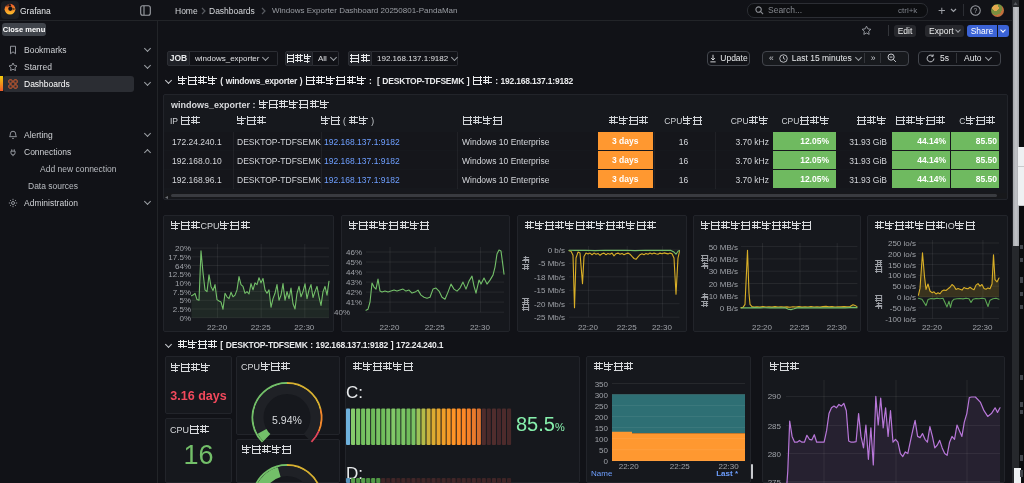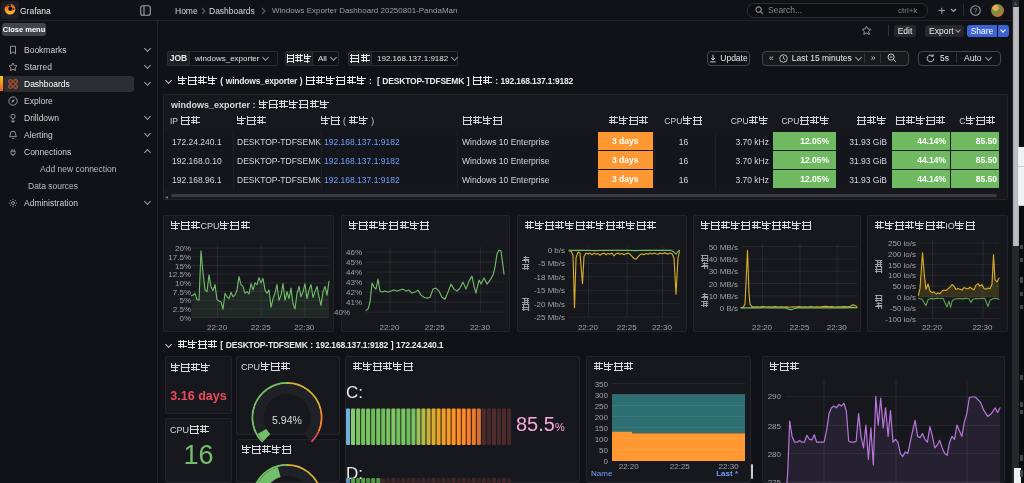--- a/index.html
+++ b/index.html
@@ -99,35 +99,20 @@
     <div style="position:absolute;left:3px;top:75.5px;width:131px;height:16px;background:#2b2d33;border-radius:3px"></div>
     <div style="position:absolute;left:0;top:76.0px;width:2.5px;height:15px;background:linear-gradient(#f2cc0c,#f15b2a)"></div>
     <div class="mitem" style="top:75.0px;color:#fff">
       <svg class="mico" viewBox="0 0 12 12">
         <rect x="1" y="1" width="4" height="4" rx="1" fill="none" stroke="#e0612f" stroke-width="1.2"></rect>
         <rect x="7" y="1" width="4" height="4" rx="1" fill="none" stroke="#e0612f" stroke-width="1.2"></rect>
         <rect x="1" y="7" width="4" height="4" rx="1" fill="none" stroke="#e0612f" stroke-width="1.2"></rect>
         <rect x="7" y="7" width="4" height="4" rx="1" fill="none" stroke="#e0612f" stroke-width="1.2"></rect>
       </svg>
       <span>Dashboards</span>
-      <span class="chev mchev" style="margin-top:-2px"></span>
-    </div>
-    <div class="mitem" style="top:92.0px;color:#cfd1d5">
-      <svg class="mico" viewBox="0 0 12 12">
-        <circle cx="6" cy="6" r="5" fill="none" stroke="#9da0a6" stroke-width="1.1"></circle>
-        <path d="M8 4L6.8 6.8 4 8l1.2-2.8z" fill="#9da0a6"></path>
-      </svg>
-      <span>Explore</span>
-    </div>
-    <div class="mitem" style="top:109.0px;color:#cfd1d5">
-      <svg class="mico" viewBox="0 0 12 12">
-        <circle cx="6" cy="4" r="2.6" fill="none" stroke="#9da0a6" stroke-width="1.1"></circle>
-        <path d="M6 7v4M3.5 9.5L6 11l2.5-1.5" fill="none" stroke="#9da0a6" stroke-width="1.1"></path>
-      </svg>
-      <span>Drilldown</span>
       <span class="chev mchev" style="margin-top:-2px"></span>
     </div>
     <div class="mitem" style="top:143.0px;color:#cfd1d5">
       <svg class="mico" viewBox="0 0 12 12">
         <path d="M3.5 5h5v2a2.5 2.5 0 0 1-5 0zM4.5 5V2.8M7.5 5V2.8M6 9.5V11" fill="none" stroke="#9da0a6" stroke-width="1.1"></path>
       </svg>
       <span>Connections</span>
       <span class="chev chevup mchev" style="margin-top:2px"></span>
     </div>
     <div class="mitem" style="top:126.0px;color:#cfd1d5">
@@ -261,21 +246,21 @@
     <div class="panel" style="position:absolute;left:341.4px;top:215px;width:168.60000000000002px;height:117px"></div>
     <div class="ptitle" style="left:348px;top:221px"><i class="g gc"></i><i class="g ga"></i><i class="g gb"></i><i class="g gc"></i><i class="g ga"></i><i class="g gb"></i><i class="g gc"></i><i class="g ga"></i></div>
     <div class="panel" style="position:absolute;left:516.5px;top:215px;width:170.0px;height:117px"></div>
     <div class="ptitle" style="left:524px;top:221px"><i class="g gb"></i><i class="g gc"></i><i class="g ga"></i><i class="g gb"></i><i class="g gc"></i><i class="g ga"></i><i class="g gb"></i><i class="g gc"></i><i class="g ga"></i><i class="g gb"></i><i class="g gc"></i><i class="g ga"></i><i class="g gb"></i></div>
     <div class="panel" style="position:absolute;left:693px;top:215px;width:168px;height:117px"></div>
     <div class="ptitle" style="left:700px;top:221px"><i class="g gc"></i><i class="g ga"></i><i class="g gb"></i><i class="g gc"></i><i class="g ga"></i><i class="g gb"></i><i class="g gc"></i><i class="g ga"></i><i class="g gb"></i><i class="g gc"></i><i class="g ga"></i></div>
     <div class="panel" style="position:absolute;left:866.5px;top:215px;width:141.5px;height:117px"></div>
     <div class="ptitle" style="left:874px;top:221px"><i class="g gb"></i><i class="g gc"></i><i class="g ga"></i><i class="g gb"></i><i class="g gc"></i><i class="g ga"></i><i class="g gb"></i>IO<i class="g gc"></i><i class="g ga"></i></div>
     <div class="ax axr" style="left:151px;top:244.1px;width:40px">20%</div>
     <div class="ax axr" style="left:151px;top:252.8px;width:40px">17.5%</div>
-    <div class="ax axr" style="left:151px;top:261.5px;width:40px">15%</div>
+    <div class="ax axr" style="left:151px;top:261.5px;width:40px">64%</div>
     <div class="ax axr" style="left:151px;top:270.2px;width:40px">12.5%</div>
     <div class="ax axr" style="left:151px;top:278.9px;width:40px">10%</div>
     <div class="ax axr" style="left:151px;top:287.6px;width:40px">7.5%</div>
     <div class="ax axr" style="left:151px;top:296.3px;width:40px">5%</div>
     <div class="ax axr" style="left:151px;top:305.0px;width:40px">2.5%</div>
     <div class="ax axr" style="left:151px;top:313.7px;width:40px">0%</div>
     <div class="ax" style="left:207.1px;top:322.5px">22:20</div>
     <div class="ax" style="left:250.7px;top:322.5px">22:25</div>
     <div class="ax" style="left:294.3px;top:322.5px">22:30</div>
     <div class="ax axr" style="left:332px;top:248.0px;width:30px">46%</div>
@@ -330,21 +315,21 @@
     <div class="ptitle" style="left:170px;top:425px">CPU<i class="g ga"></i><i class="g gb"></i></div>
     <div class="abs" style="position:absolute;left:165px;top:440px;width:67px;text-align:center;font-size:27px;color:#73bf69">16</div>
     <div class="panel" style="position:absolute;left:236px;top:356px;width:104px;height:79px"></div>
     <div class="ptitle" style="left:241px;top:362px">CPU<i class="g gc"></i><i class="g ga"></i><i class="g gb"></i></div>
     <div class="abs" style="position:absolute;left:236px;top:414px;width:102px;text-align:center;font-size:10.5px;color:#d8dadd;font-weight:500">5.94%</div>
     <div class="panel" style="position:absolute;left:236px;top:439px;width:104px;height:44px"></div>
     <div class="ptitle" style="left:241px;top:445px"><i class="g gc"></i><i class="g ga"></i><i class="g gb"></i><i class="g gc"></i><i class="g ga"></i></div>
     <div class="panel" style="position:absolute;left:345px;top:356px;width:235px;height:127px"></div>
     <div class="ptitle" style="left:352px;top:362px"><i class="g gb"></i><i class="g gc"></i><i class="g ga"></i><i class="g gb"></i><i class="g gc"></i><i class="g ga"></i></div>
     <div class="abs" style="position:absolute;left:346px;top:383px;font-size:17px;color:#e8eaec">C:</div>
-    <div class="abs" style="position:absolute;left:516px;top:413px;font-size:20px;color:#f9a8d4;font-weight:400">85.5<span style="font-size:11px">%</span></div>
+    <div class="abs" style="position:absolute;left:516px;top:413px;font-size:20px;color:#86efac;font-weight:400">85.5<span style="font-size:11px">%</span></div>
     <div class="abs" style="position:absolute;left:346px;top:464px;font-size:17px;color:#e8eaec">D:</div>
     <div class="panel" style="position:absolute;left:586px;top:356px;width:165px;height:127px"></div>
     <div class="ptitle" style="left:593px;top:362px"><i class="g gb"></i><i class="g gc"></i><i class="g ga"></i><i class="g gb"></i></div>
     <div class="ax axr" style="left:578px;top:379.5px;width:30px">350</div>
     <div class="ax axr" style="left:578px;top:390.5px;width:30px">300</div>
     <div class="ax axr" style="left:578px;top:401.6px;width:30px">250</div>
     <div class="ax axr" style="left:578px;top:412.6px;width:30px">200</div>
     <div class="ax axr" style="left:578px;top:423.6px;width:30px">150</div>
     <div class="ax axr" style="left:578px;top:434.6px;width:30px">100</div>
     <div class="ax axr" style="left:578px;top:445.7px;width:30px">50</div>

